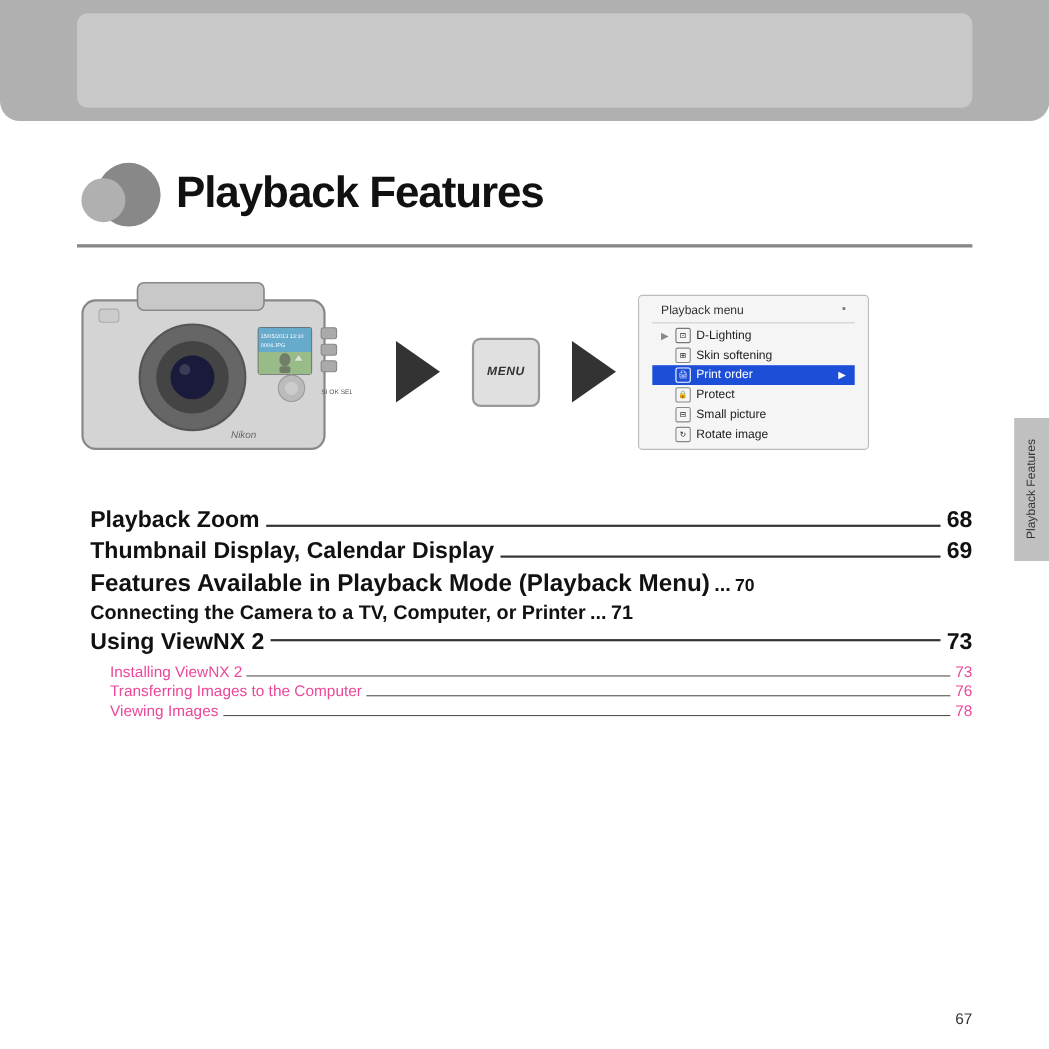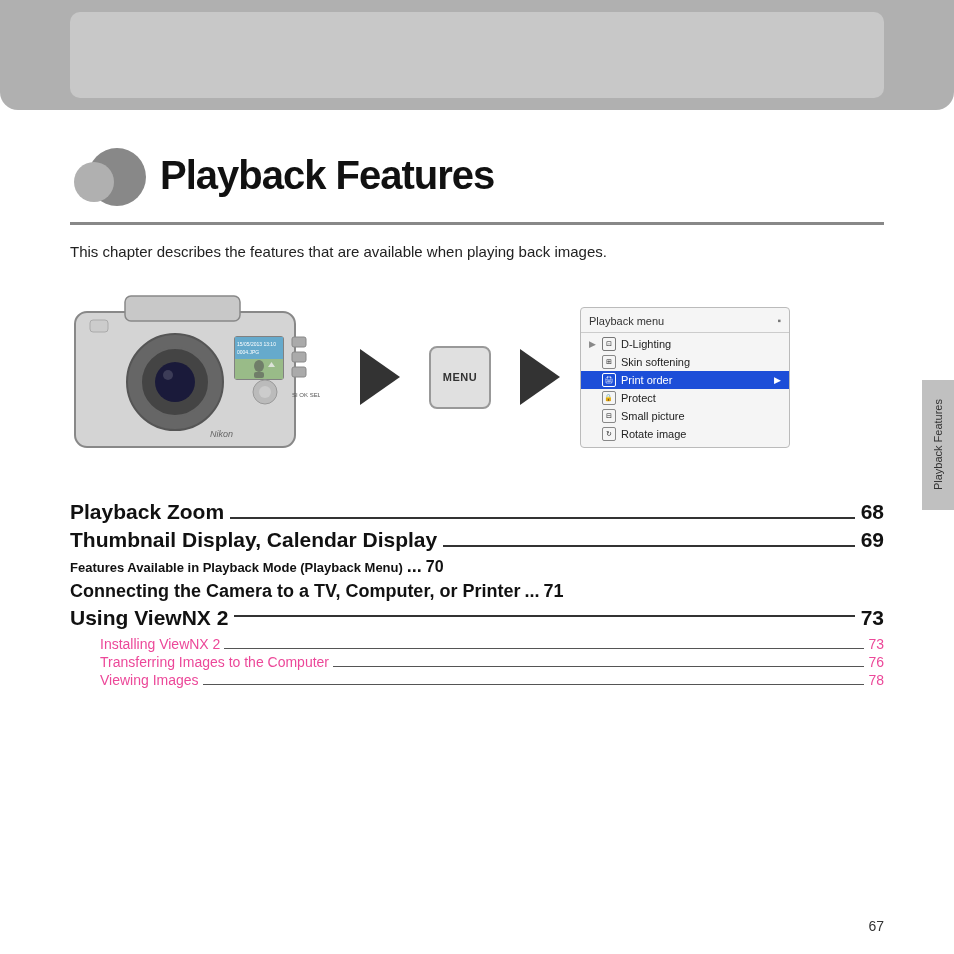--- a/index.html
+++ b/index.html
@@ -132,29 +132,30 @@
       border-radius: 8px;
       background: #e0e0e0;
       border: 2px solid #999;
       display: flex;
       align-items: center;
       justify-content: center;
       font-size: 11px;
       font-weight: bold;
       color: #333;
       letter-spacing: 0.5px;
+      font-style: italic;
     }
 
     
     .playback-menu-panel {
       width: 210px;
       background: #f5f5f5;
       border: 1.5px solid #bbb;
       border-radius: 4px;
-      padding: 4px 0;
+      padding: 4px 12px;
       flex-shrink: 0;
     }
     .pm-header {
       display: flex;
       justify-content: space-between;
       align-items: center;
       padding: 3px 8px 5px 8px;
       border-bottom: 1px solid #ccc;
       margin-bottom: 2px;
     }
@@ -203,20 +204,21 @@
       display: flex;
       align-items: baseline;
       margin-bottom: 4px;
       font-size: 20px;
       font-weight: 900;
       color: #111;
     }
     .toc-main-title {
       font-size: 21px;
       font-weight: 900;
+      margin-left: 12px;
     }
     .toc-dots {
       flex: 1;
       border-bottom: 2px solid #333;
       margin: 0 6px 4px 6px;
     }
     .toc-page {
       font-size: 21px;
       font-weight: 900;
     }
@@ -294,21 +296,20 @@
   <div class="chapter-heading">
     <div class="chapter-icon">
       <div class="circle-large"></div>
       <div class="circle-small"></div>
     </div>
     <h1 class="chapter-title">Playback Features</h1>
   </div>
 
   <div class="divider"></div>
 
-  <p class="chapter-desc">This chapter describes the features that are available when playing back images.</p>
 
   <div class="illustration">
 
     <div class="cam-container">
       <svg width="250" height="175" viewBox="0 0 250 175">
 
         <rect x="5" y="30" width="220" height="135" rx="12" ry="12" fill="#d4d4d4" stroke="#888" stroke-width="2"></rect>
 
         <rect x="55" y="14" width="115" height="25" rx="6" fill="#c8c8c8" stroke="#888" stroke-width="1.5"></rect>
 
@@ -415,21 +416,21 @@
       <span class="toc-page">68</span>
     </div>
 
     <div class="toc-main-entry">
       <span class="toc-main-title">Thumbnail Display, Calendar Display</span>
       <span class="toc-dots"></span>
       <span class="toc-page">69</span>
     </div>
 
     <div class="toc-main-entry" style="font-size:18px;">
-      <span class="toc-main-title" style="font-size:13px;">Features Available in Playback Mode (Playback Menu)</span>
+      <span class="toc-main-title" style="font-size:22px;">Features Available in Playback Mode (Playback Menu)</span>
       <span style="font-size:18px;font-weight:900;margin-left:4px;">...</span>
       <span class="toc-page" style="font-size:16px;margin-left:4px;">70</span>
     </div>
 
     <div class="toc-main-entry" style="font-size:18px;">
       <span class="toc-main-title" style="font-size:18px;">Connecting the Camera to a TV, Computer, or Printer</span>
       <span style="font-size:18px;font-weight:900;margin-left:4px;">...</span>
       <span class="toc-page" style="font-size:18px;margin-left:4px;">71</span>
     </div>
 

